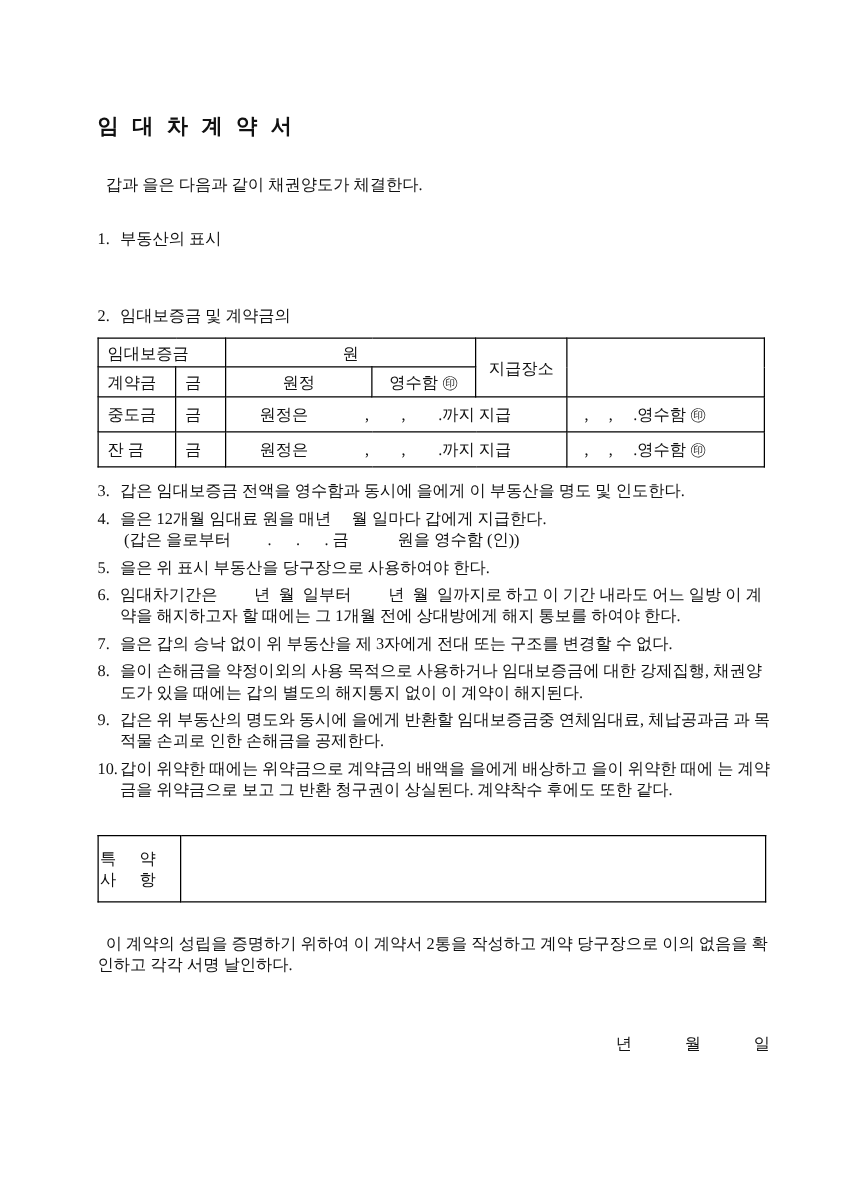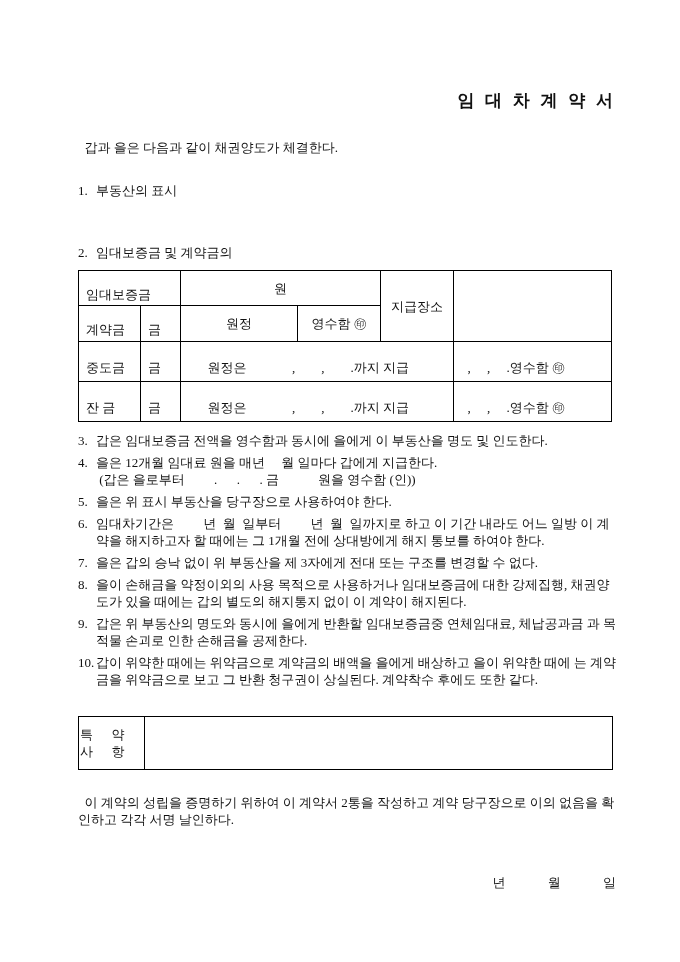--- a/index.html
+++ b/index.html
@@ -2,33 +2,33 @@
 <html><head>
 <meta charset="utf-8">
 <style>
   html,body{margin:0;padding:0;background:#ffffff;}
   .page{
     width:680px;height:962px;box-sizing:border-box;background:#ffffff;color:#111111;
     font-family:"Liberation Serif","DejaVu Serif",serif;font-size:13px;line-height:17px;
     padding:92px 64px 0 78px;position:relative;overflow:hidden;
   }
   .title{
-    text-align:right;font-size:17px;font-weight:bold;letter-spacing:3px;
+    text-align:left;font-size:17px;font-weight:bold;letter-spacing:3px;
     margin:0 0 30px 0;font-family:"Liberation Sans","DejaVu Sans",sans-serif;
   }
   .pre{white-space:pre-wrap;}
   .intro{margin:0 0 26px 0;}
   .numbered{display:flex;align-items:flex-start;}
   .numbered .num{width:18px;flex:0 0 18px;}
   .numbered .itext{flex:1;}
   .sec1{margin:0 0 45px 0;}
   .sec2{margin:0 0 9px 0;}
   table.pay{border-collapse:collapse;table-layout:fixed;width:533px;}
   table.pay td{
-    border:1px solid #000;padding:12px 0 0 7px;vertical-align:middle;
+    border:1px solid #000;padding:0 0 0 7px;vertical-align:middle;
     font-size:13px;overflow:hidden;
   }
   table.pay td.ac{text-align:center;padding:0;}
   tr.r1 td{height:22px;}
   tr.r2 td{height:23px;}
   tr.r3 td,tr.r4 td{height:27px;}
   .clauses{margin-top:10px;}
   .clause{display:flex;align-items:flex-start;margin-bottom:5px;}
   .clause .cnum{width:18px;flex:0 0 18px;}
   .clause .ctext{flex:1;}

